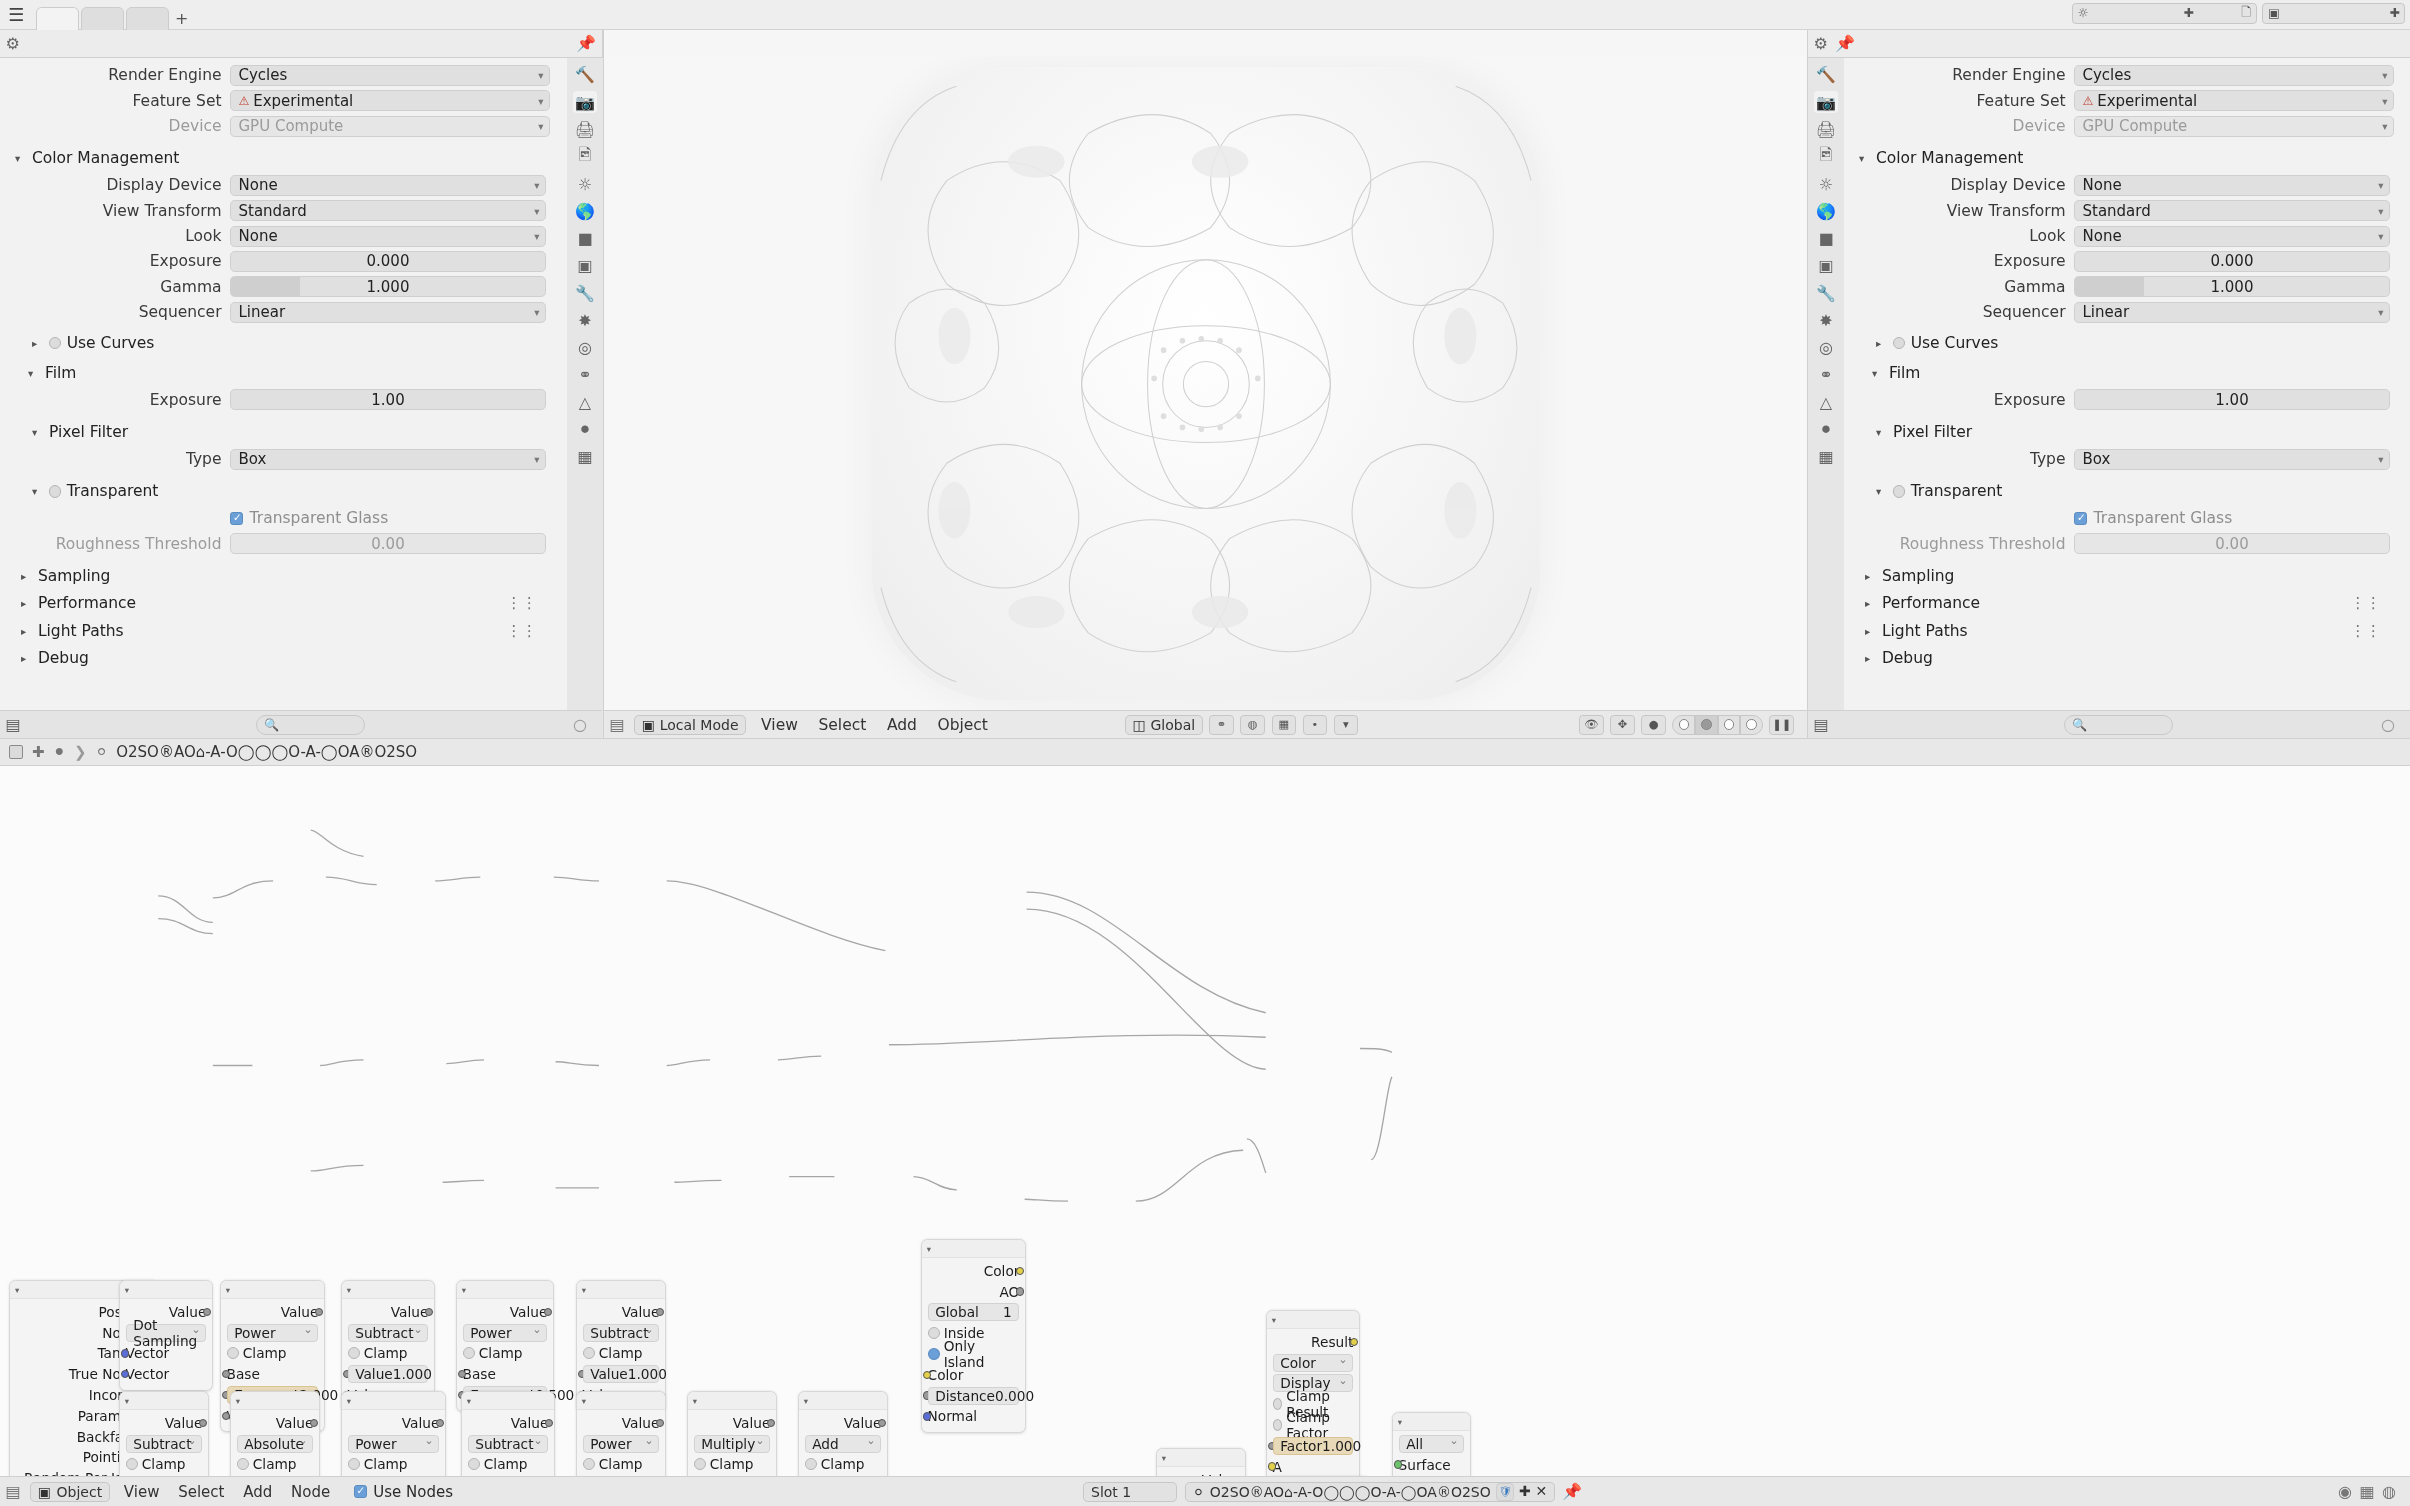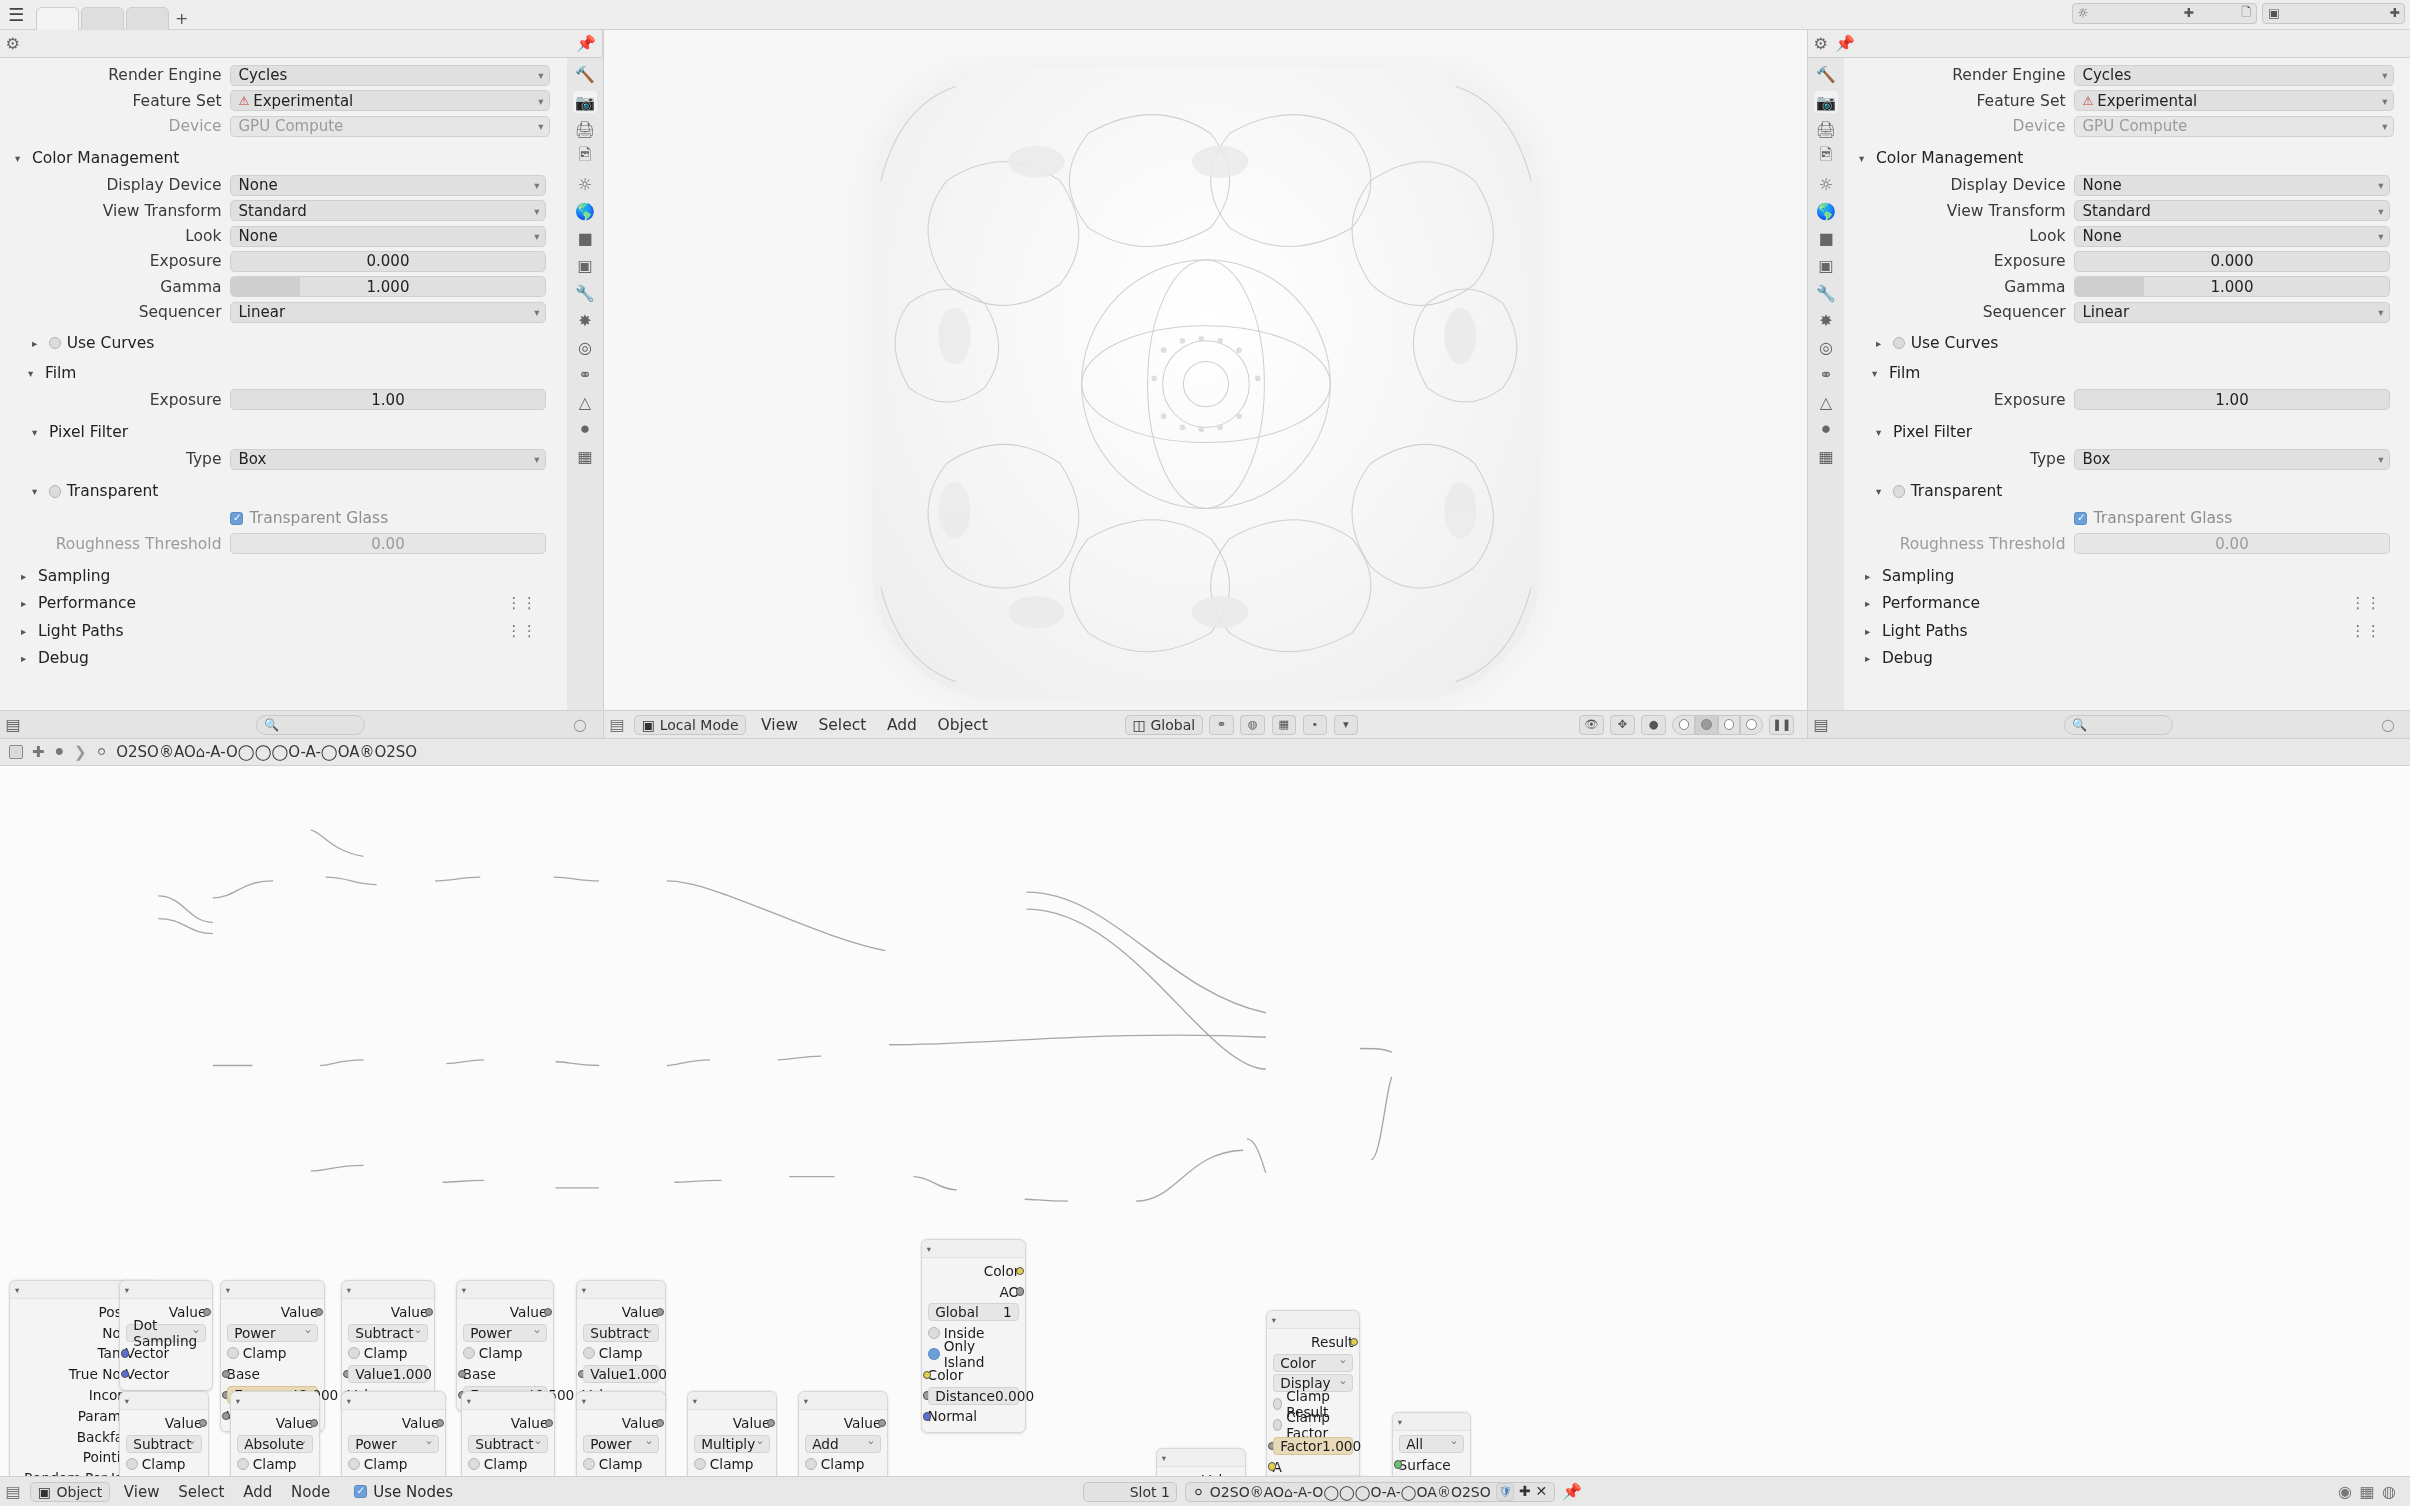--- a/index.html
+++ b/index.html
@@ -1264,21 +1264,21 @@
       <span class="nf-menu">View</span>
       <span class="nf-menu">Select</span>
       <span class="nf-menu">Add</span>
       <span class="nf-menu">Node</span>
       <span class="pcheck" style="margin-left:9.4px;">
         <span class="cbox checked"></span>
         <span style="font-size:15px;">Use Nodes</span>
       </span>
 
       <div style="display:flex; align-items:center; gap:7.5px; margin-left:621px;">
-        <div class="nf-pill" style="width:94px; justify-content:flex-end;">
+        <div class="nf-pill" style="width:94px; justify-content:flex-start;">
           <span>Slot 1</span>
         </div>
         <div class="nf-pill" style="min-width:273px;">
           <span>⚪</span>
           <span>O2SO®AO⌂-A-O◯◯◯O-A-◯OA®O2SO</span>
           <span style="margin-left:auto; display:flex; gap:4.7px;">
             <span class="shield">🛡</span>
             <span>✚</span>
             <span>✕</span>
           </span>

